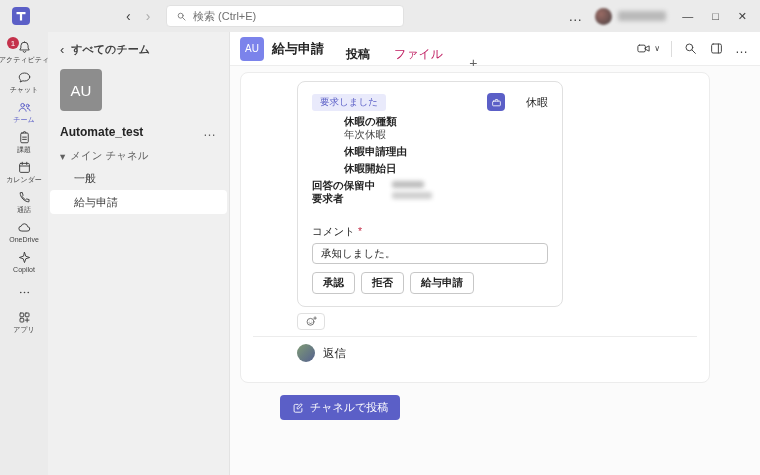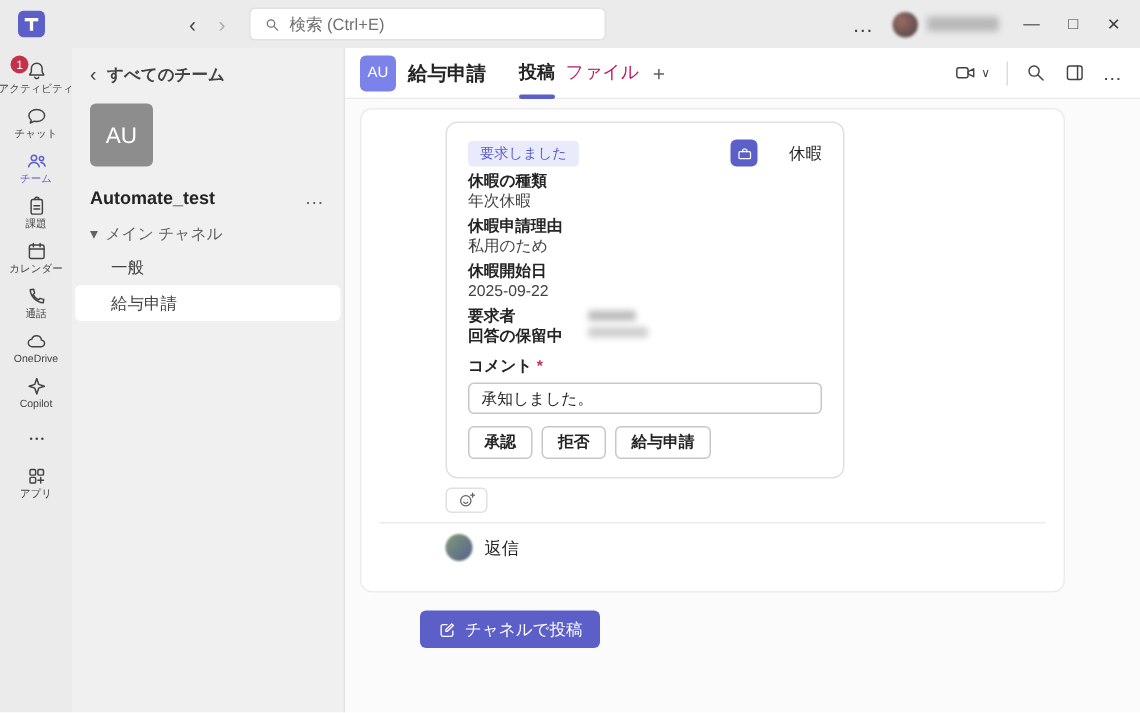--- a/index.html
+++ b/index.html
@@ -40,21 +40,21 @@
   .tp-more{color:#616161;font-size:13px;letter-spacing:1px;line-height:8px;}
   .tp-section{display:flex;align-items:center;gap:5px;padding:4px 12px 3px;font-size:10.5px;color:#616161;cursor:pointer;}
   .tp-channel{height:24px;margin:0 2px;display:flex;align-items:center;padding-left:24px;font-size:11px;color:#424242;border-radius:4px;cursor:pointer;}
   .tp-channel.active{background:#fff;}
 
   
   .main{position:absolute;top:32px;left:230px;right:0;bottom:0;background:#fff;}
   .ch-header{position:absolute;top:0;left:0;right:0;height:34px;background:#fff;border-bottom:1px solid #ededed;display:flex;align-items:center;padding:0 12px 0 10px;gap:8px;}
   .ch-avatar{width:24px;height:24px;border-radius:4px;background:#7b83eb;color:#fff;font-size:10px;display:flex;align-items:center;justify-content:center;flex:0 0 auto;}
   .ch-title{font-size:13px;font-weight:700;margin-right:14px;}
-  .ch-tabs{display:flex;align-items:center;gap:7px;height:45px;}
+  .ch-tabs{display:flex;align-items:flex-end;gap:24px;height:45px;}
   .ch-tab{font-size:12px;color:#be185d;height:34px;display:flex;align-items:center;position:relative;cursor:pointer;}
   .ch-tab.active{color:#242424;font-weight:600;}
   .ch-tab.active::after{content:"";position:absolute;left:0;right:0;bottom:0;height:2.5px;border-radius:2px;background:#5b5fc7;}
   .ch-addtab{color:#616161;font-size:14px;margin-left:2px;cursor:pointer;}
   .ch-actions{margin-left:auto;display:flex;align-items:center;gap:11px;color:#424242;}
   .ch-actions svg{width:15px;height:15px;stroke:#424242;fill:none;stroke-width:1.3;stroke-linecap:round;stroke-linejoin:round;}
   .ch-cam{display:flex;align-items:center;gap:3px;cursor:pointer;}
   .ch-chev{font-size:8px;color:#424242;}
   .vdiv{width:1px;height:16px;background:#dcdcdc;}
   .ch-ico{cursor:pointer;}
@@ -64,28 +64,28 @@
   .chat{position:absolute;top:34px;left:0;right:0;bottom:0;background:#fbfbfb;padding:6px 50px 0 10px;}
   .post{background:#fff;border:1px solid #ececec;border-radius:8px;padding:8px 12px 12px 56px;}
 
   .ac-card{width:266px;background:#fff;border:1px solid #e0e0e0;border-radius:8px;padding:11px 14px 12px;}
   .ac-top{display:flex;align-items:center;justify-content:space-between;}
   .ac-badge{background:#e9eafb;color:#5b5fc7;font-size:9.5px;padding:2px 8px;border-radius:3px;}
   .ac-cat{display:flex;align-items:center;gap:21px;font-size:11px;color:#242424;}
   .ac-cat-icon{width:18px;height:18px;border-radius:4px;background:#5b5fc7;display:flex;align-items:center;justify-content:center;}
   .ac-cat-icon svg{width:11px;height:11px;stroke:#fff;fill:none;stroke-width:1.5;stroke-linecap:round;stroke-linejoin:round;}
   .ac-title{font-size:13px;font-weight:700;margin-top:8px;}
-  .field{margin-top:4px;}
+  .field{margin-top:4px;margin-left:32px;}
   .f-lab{font-size:10.5px;font-weight:700;line-height:13px;}
   .f-val{font-size:10.5px;color:#424242;line-height:13px;}
   .ac-req{position:relative;margin-top:4px;}
   .req-blur{position:absolute;left:80px;top:2px;display:flex;flex-direction:column;gap:4px;}
   .req-blur .b1{width:32px;height:7px;background:#bdbdbd;filter:blur(2px);border-radius:2px;}
   .req-blur .b2{width:40px;height:7px;background:#cecece;filter:blur(2px);border-radius:2px;}
-  .ac-comment-lab{margin-top:6px;font-size:10.5px;font-weight:700;}
+  .ac-comment-lab{margin-top:20px;font-size:10.5px;font-weight:400;}
   .req-star{color:#c4314b;}
   .ac-input{margin-top:4px;width:100%;height:21px;border:1px solid #c7c7c7;border-radius:4px;padding:0 8px;font-size:10.5px;color:#242424;background:#fff;font-family:inherit;outline:none;}
   .ac-btns{display:flex;gap:6px;margin-top:8px;}
   .ac-btn{background:#fff;border:1px solid #c7c7c7;border-radius:4px;font-size:10.5px;font-weight:600;padding:3px 10px;color:#242424;cursor:pointer;font-family:inherit;}
 
   .react-btn{margin-top:6px;width:28px;height:17px;border:1px solid #e0e0e0;border-radius:4px;background:#fff;display:flex;align-items:center;justify-content:center;cursor:pointer;}
   .react-btn svg{width:13px;height:13px;stroke:#616161;fill:none;stroke-width:1.3;stroke-linecap:round;}
   .post-divider{height:1px;background:#ececec;margin:6px 0 0 -44px;}
   .reply-row{display:flex;align-items:center;gap:8px;padding:7px 0 8px;cursor:pointer;}
   .reply-avatar{width:18px;height:18px;border-radius:50%;background:linear-gradient(135deg,#7f9b74,#55618f);filter:blur(0.7px);}
@@ -274,30 +274,28 @@
             <span>休暇</span>
           </span>
         </div>
 
         <div class="field">
           <div class="f-lab">休暇の種類</div>
           <div class="f-val">年次休暇</div>
         </div>
         <div class="field">
           <div class="f-lab">休暇申請理由</div>
-          <div class="f-val">私用のため</div>
         </div>
         <div class="field">
           <div class="f-lab">休暇開始日</div>
-          <div class="f-val">2025-09-22</div>
         </div>
 
         <div class="ac-req">
+          <div class="f-lab">回答の保留中</div>
           <div class="f-lab">要求者</div>
-          <div class="f-lab">回答の保留中</div>
           <div class="req-blur">
             <span class="b1"></span>
               <span class="b2"></span>
           </div>
         </div>
 
         <div class="ac-comment-lab">
           <span>コメント</span>
           <span class="req-star">*</span>
         </div>

